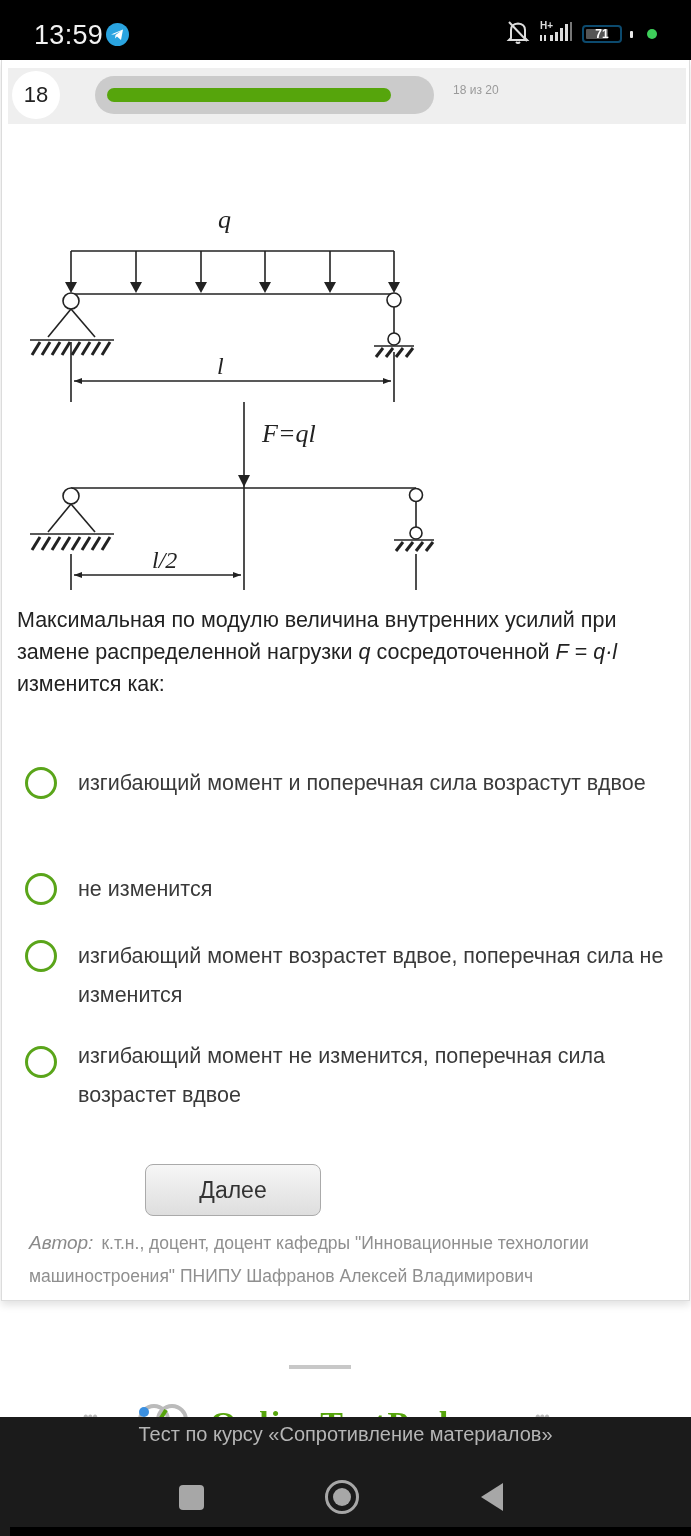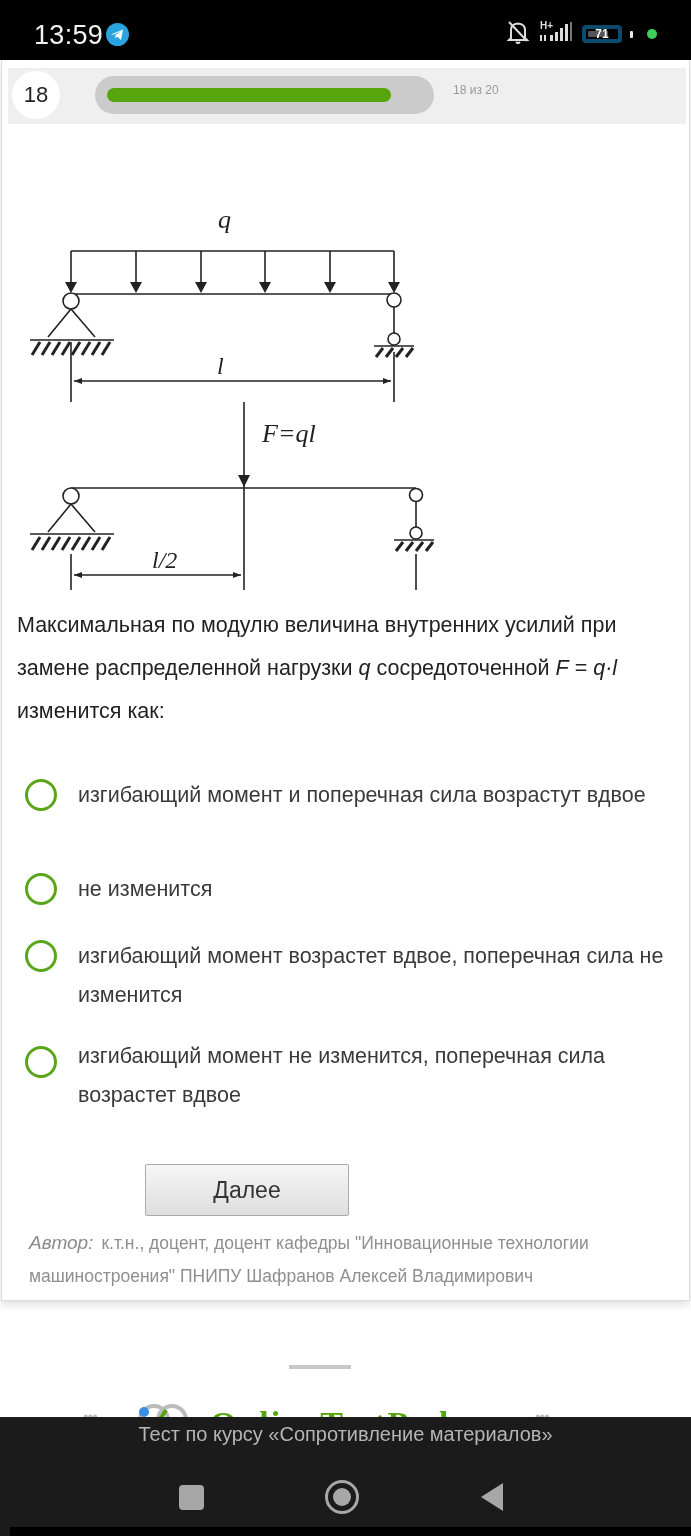--- a/index.html
+++ b/index.html
@@ -1,44 +1,44 @@
 <!DOCTYPE html>
 <html><head>
 <meta charset="utf-8">
 <style>
   * { box-sizing: border-box; margin: 0; padding: 0; }
   html, body { width: 691px; height: 1536px; overflow: hidden; background: #ffffff; font-family: "Liberation Sans", "DejaVu Sans", sans-serif; }
   .statusbar { position: absolute; left: 0; top: 0; width: 691px; height: 60px; background: #000; color: #fff; }
   .sb-time { position: absolute; left: 34px; top: 20px; font-size: 27px; color: #f2f2f2; letter-spacing: 0.3px; }
   .sb-tg { position: absolute; left: 106px; top: 23px; width: 23px; height: 23px; border-radius: 50%; background: #2aa4e0; }
   .sb-right { position: absolute; right: 34px; top: 20px; height: 28px; display: flex; align-items: center; gap: 8px; }
-  .battery { width: 40px; height: 18px; border: 4px solid #0c4a6e; border-radius: 4px; display: flex; align-items: center; justify-content: center; position: relative; }
+  .battery { width: 40px; height: 18px; border: 2px solid #0c4a6e; border-radius: 4px; display: flex; align-items: center; justify-content: center; position: relative; }
   .battery-fill { position: absolute; left: 2px; top: 2px; bottom: 2px; width: 62%; background: #555; border-radius: 1px; }
   .battery-text { position: relative; font-size: 12px; color: #fff; font-weight: bold; }
   .battery-tip { width: 3px; height: 7px; background: #e8e8e8; border-radius: 1px; }
   .dot-green { width: 10px; height: 10px; border-radius: 50%; background: #3ecf5a; margin-left: 6px; }
 
   .card { position: absolute; left: 1px; top: 60px; width: 689px; height: 1241px; background: #fff; border: 1px solid #dcdcdc; border-top: none; box-shadow: 0 4px 8px rgba(0,0,0,0.12); }
   .progress-row { position: absolute; left: 6px; top: 8px; width: 678px; height: 56px; background: #efefef; }
   .q-num { position: absolute; left: 4px; top: 3px; width: 48px; height: 48px; border-radius: 50%; background: #fff; display: flex; align-items: center; justify-content: center; font-size: 22px; color: #222; }
   .p-track { position: absolute; left: 87px; top: 8px; width: 339px; height: 38px; border-radius: 19px; background: #cbcbcb; }
   .p-fill { position: absolute; left: 12px; top: 12px; height: 14px; border-radius: 7px; background: #56a50c; }
   .p-text { position: absolute; left: 445px; top: 15px; font-size: 12px; color: #9a9a9a; }
 
   .diagram { position: absolute; left: 0; top: 80px; width: 460px; height: 450px; }
 
-  .question { position: absolute; left: 15px; top: 544px; width: 665px; font-size: 21.5px; line-height: 43px; color: #222; }
+  .question { position: absolute; left: 15px; top: 544px; width: 665px; font-size: 21.5px; line-height: 32px; color: #222; }
   .question i { font-style: italic; }
 
   .options { position: absolute; left: 0; top: 698px; width: 689px; }
   .option { position: absolute; left: 0; width: 689px; display: flex; cursor: pointer; }
   .radio { position: absolute; left: 23px; top: 9px; width: 32px; height: 32px; border-radius: 50%; border: 3px solid #5aa51a; background: #fff; }
   .opt-text { position: absolute; left: 76px; width: 600px; font-size: 21.5px; line-height: 39px; color: #3a3a3a; }
 
-  .next-btn { position: absolute; left: 143px; top: 1104px; width: 204px; height: 52px; border: 1px solid #aaa; background: linear-gradient(#f6f6f6, #dedede); font-size: 23px; color: #333; font-family: "Liberation Sans", sans-serif; border-radius: 2px; }
+  .next-btn { position: absolute; left: 143px; top: 1104px; width: 176px; height: 52px; border: 1px solid #aaa; background: linear-gradient(#f6f6f6, #dedede); font-size: 23px; color: #333; font-family: "Liberation Sans", sans-serif; border-radius: 8px; }
   .author { position: absolute; left: 27px; top: 1166px; width: 640px; font-size: 17.5px; line-height: 33px; color: #8f8f8f; }
   .author-label { font-style: italic; font-size: 19px; color: #8a8a8a; margin-right: 8px; }
 
   .divider-dash { position: absolute; left: 289px; top: 1365px; width: 62px; height: 4px; background: #c8c8c8; }
   .logo-area { position: absolute; left: 0; top: 1390px; width: 691px; height: 28px; overflow: hidden; }
   .powered { position: absolute; left: 415px; top: 3px; font-size: 16px; color: #666; margin-top: 32px; }
   .logo-dots-l { position: absolute; left: 83px; top: 18px; font-size: 16px; color: #bbb; letter-spacing: -1px; }
   .logo-dots-r { position: absolute; left: 535px; top: 18px; font-size: 16px; color: #bbb; letter-spacing: -1px; }
   .logo-icon { position: absolute; left: 134px; top: 8px; width: 56px; height: 40px; }
   .logo-text { position: absolute; left: 210px; top: 15px; font-size: 34px; font-weight: bold; color: #56a50c; font-family: "Liberation Serif", serif; letter-spacing: 2px; }
@@ -196,21 +196,21 @@
     <text x="260" y="382" font-family="Liberation Serif, serif" font-style="italic" font-size="26" fill="#222">F=ql</text>
     <text x="150" y="508" font-family="Liberation Serif, serif" font-style="italic" font-size="24" fill="#222">l/2</text>
     <text x="257" y="552" font-family="Liberation Serif, serif" font-style="italic" font-size="24" fill="#222">l</text>
   </svg>
 
   <div class="question">
     <span>Максимальная по модулю величина внутренних усилий при замене распределенной нагрузки </span><i>q</i><span> сосредоточенной </span><i>F</i><span> = </span><i>q·l</i><span> изменится как:</span>
   </div>
 
   <div class="options">
-    <div class="option" style="top:12px;height:80px;">
+    <div class="option" style="top:0px;height:80px;">
       <span class="radio"></span>
       <span class="opt-text" style="top:6px;">изгибающий момент и поперечная сила возрастут вдвое</span>
     </div>
     <div class="option" style="top:106px;height:45px;">
       <span class="radio"></span>
       <span class="opt-text" style="top:6px;">не изменится</span>
     </div>
     <div class="option" style="top:173px;height:80px;">
       <span class="radio"></span>
       <span class="opt-text" style="top:6px;">изгибающий момент возрастет вдвое, поперечная сила не изменится</span>

